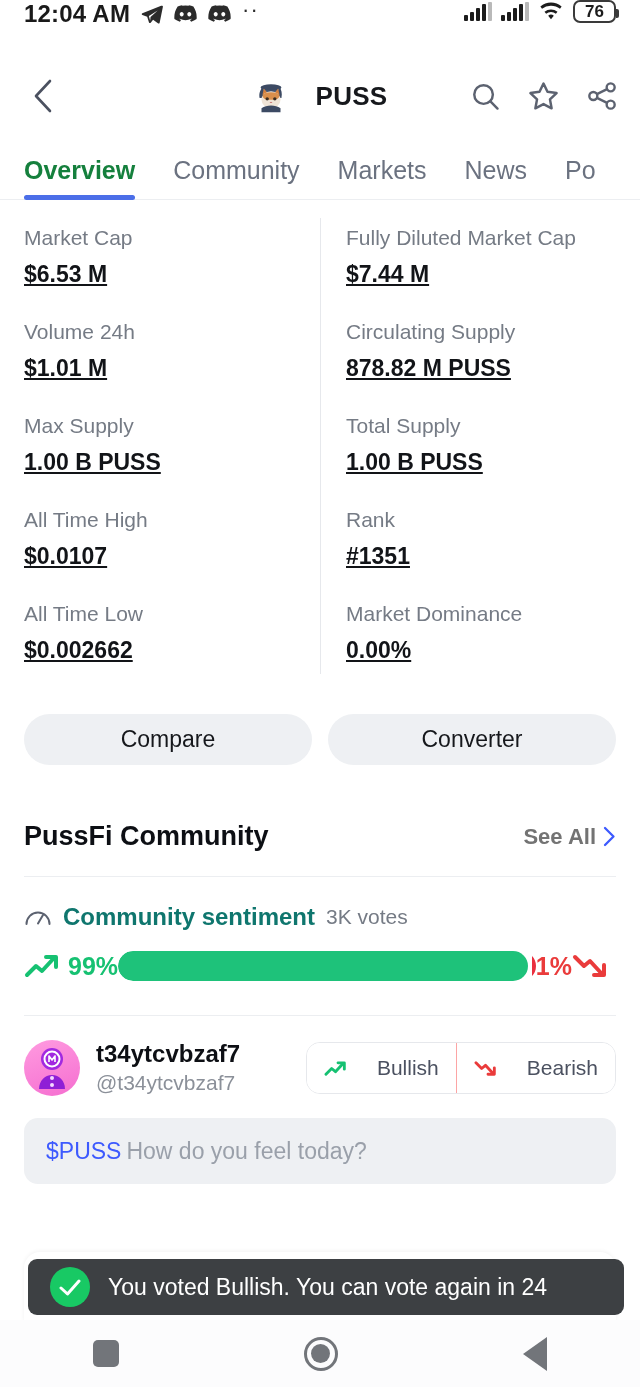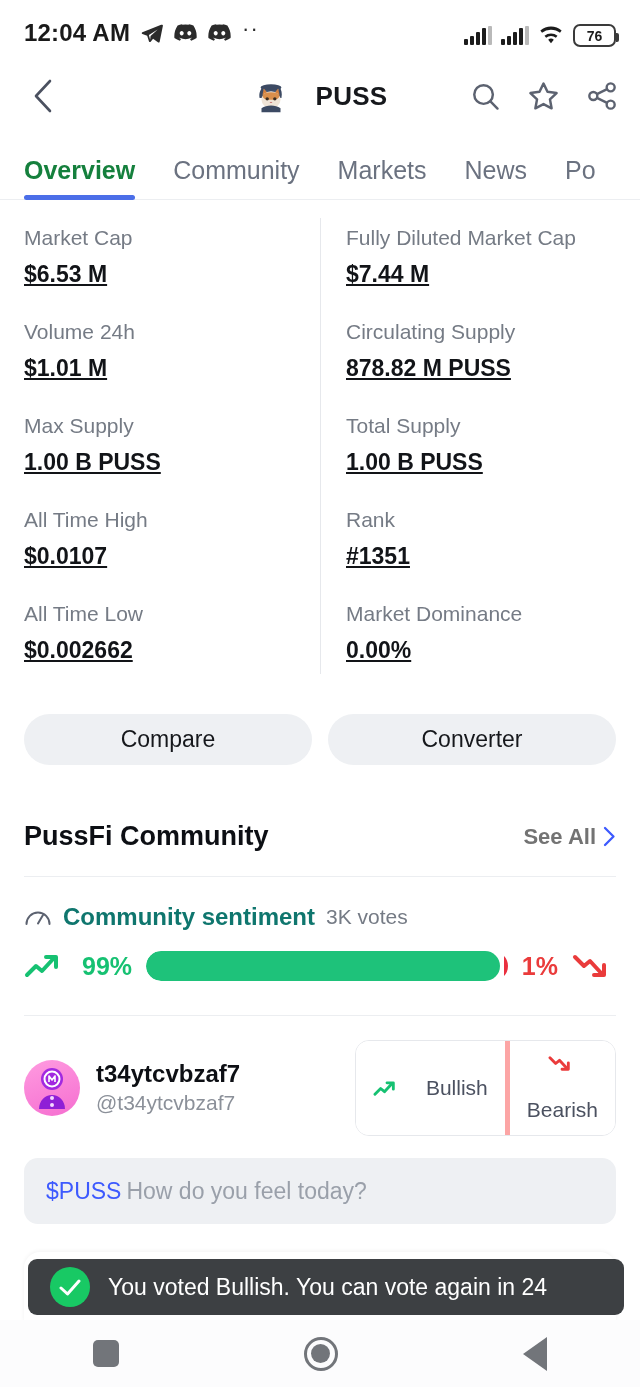--- a/index.html
+++ b/index.html
@@ -6,22 +6,22 @@
   html, body {
     width:640px; height:1387px;
     background:#ffffff;
     font-family:"Liberation Sans", sans-serif;
     overflow:hidden;
   }
   .screen { position:relative; width:640px; height:1387px; background:#fff; }
 
   
   .statusbar {
-    height:58px; display:flex; align-items:flex-end;
-    padding:11px 24px; justify-content:space-between;
+    height:58px; display:flex; align-items:flex-start;
+    padding:0 24px; justify-content:space-between;
   }
   .sb-left { display:flex; align-items:center; gap:11px; }
   .sb-time { font-size:24px; font-weight:600; color:#1a1a1a; letter-spacing:.2px; }
   .sb-right { display:flex; align-items:center; gap:9px; }
   .telegram-ico { width:22px; height:22px; display:block; }
   .discord-ico { width:23px; height:18px; display:block; }
   .dots { font-size:22px; color:#2b2b2b; letter-spacing:1px; line-height:10px; padding-bottom:9px;}
   .signal { display:flex; align-items:flex-end; gap:2px; height:19px; }
   .signal i { display:block; width:4px; background:#1c1c1c; border-radius:1px; }
   .signal i:nth-child(1){height:6px;} .signal i:nth-child(2){height:9px;}
@@ -29,21 +29,21 @@
   .signal i:nth-child(5){height:19px; background:#b9b9b9;}
   .wifi { width:26px; height:20px; }
   .battery {
     width:43px; height:23px; border:2px solid #3a3a3a; border-radius:7px;
     display:flex; align-items:center; justify-content:center; position:relative;
   }
   .battery:after {
     content:""; position:absolute; right:-5px; top:7px; width:3px; height:9px;
     background:#3a3a3a; border-radius:0 2px 2px 0;
   }
-  .battery span { font-size:14px; font-weight:600; color:#1c1c1c; }
+  .battery span { font-size:17px; font-weight:600; color:#1c1c1c; }
 
   
   .appbar {
     height:76px; display:flex; align-items:center; padding:0 22px; position:relative;
   }
   .back-btn { width:42px; height:42px; display:flex; align-items:center; justify-content:center; }
   .title-wrap {
     position:absolute; left:0; right:0; display:flex; align-items:center;
     justify-content:center; gap:25px; pointer-events:none;
   }
@@ -95,21 +95,21 @@
     padding:56px 24px 0 24px;
   }
   .comm-title { font-size:27px; font-weight:700; color:#0d0f14; }
   .see-all { display:flex; align-items:center; gap:7px; font-size:22px; color:#737373; font-weight:600; }
   .divider { height:1px; background:#eceef1; margin:24px 24px 0 24px; }
 
   .sent-head { display:flex; align-items:center; gap:11px; padding:26px 24px 0 24px; }
   .sent-title { font-size:24px; font-weight:700; color:#0f766e; }
   .sent-votes { font-size:21px; color:#757b85; }
 
-  .sent-bar-row { display:flex; align-items:center; gap:14px; padding:20px 24px 0 24px; }
+  .sent-bar-row { display:flex; align-items:center; padding:20px 24px 0 24px; }
   .pct-green { font-size:25px; font-weight:700; color:#16c172; }
   .pct-red { font-size:25px; font-weight:700; color:#ea3b3b; }
   .bar {
     flex:1; height:30px; border-radius:15px; overflow:hidden; display:flex; gap:4px;
   }
   .bar-green { background:#1ec27a; border-radius:15px; }
   .bar-red { background:#ea2f3f; border-radius:15px; }
 
   .divider2 { height:1px; background:#eceef1; margin:34px 24px 0 24px; }
 
@@ -125,21 +125,21 @@
   .user-handle { font-size:21px; color:#8b9099; line-height:1.3; }
   .vote-group {
     margin-left:auto; display:flex; border:1px solid #e6e8ec; border-radius:14px;
     overflow:hidden; background:#fff;
   }
   .vote-btn {
     display:flex; align-items:center; gap:25px; padding:13px 17px;
     font-size:21px; color:#4b5160; background:#fff; border:none;
     font-family:"Liberation Sans", sans-serif;
   }
-  .vote-btn + .vote-btn { border-left:5px solid #fca5a5;flex-direction:column; }
+  .vote-btn + .vote-btn { border-left:1px solid #fca5a5; }
 
   
   .post-input {
     margin:22px 24px 0 24px; height:66px; background:#eef0f3; border-radius:14px;
     display:flex; align-items:center; padding:0 22px; gap:5px;
   }
   .cashtag { font-size:23px; color:#3d5afe; font-weight:500; }
   .ph { font-size:23px; color:#9aa0aa; }
 
   

